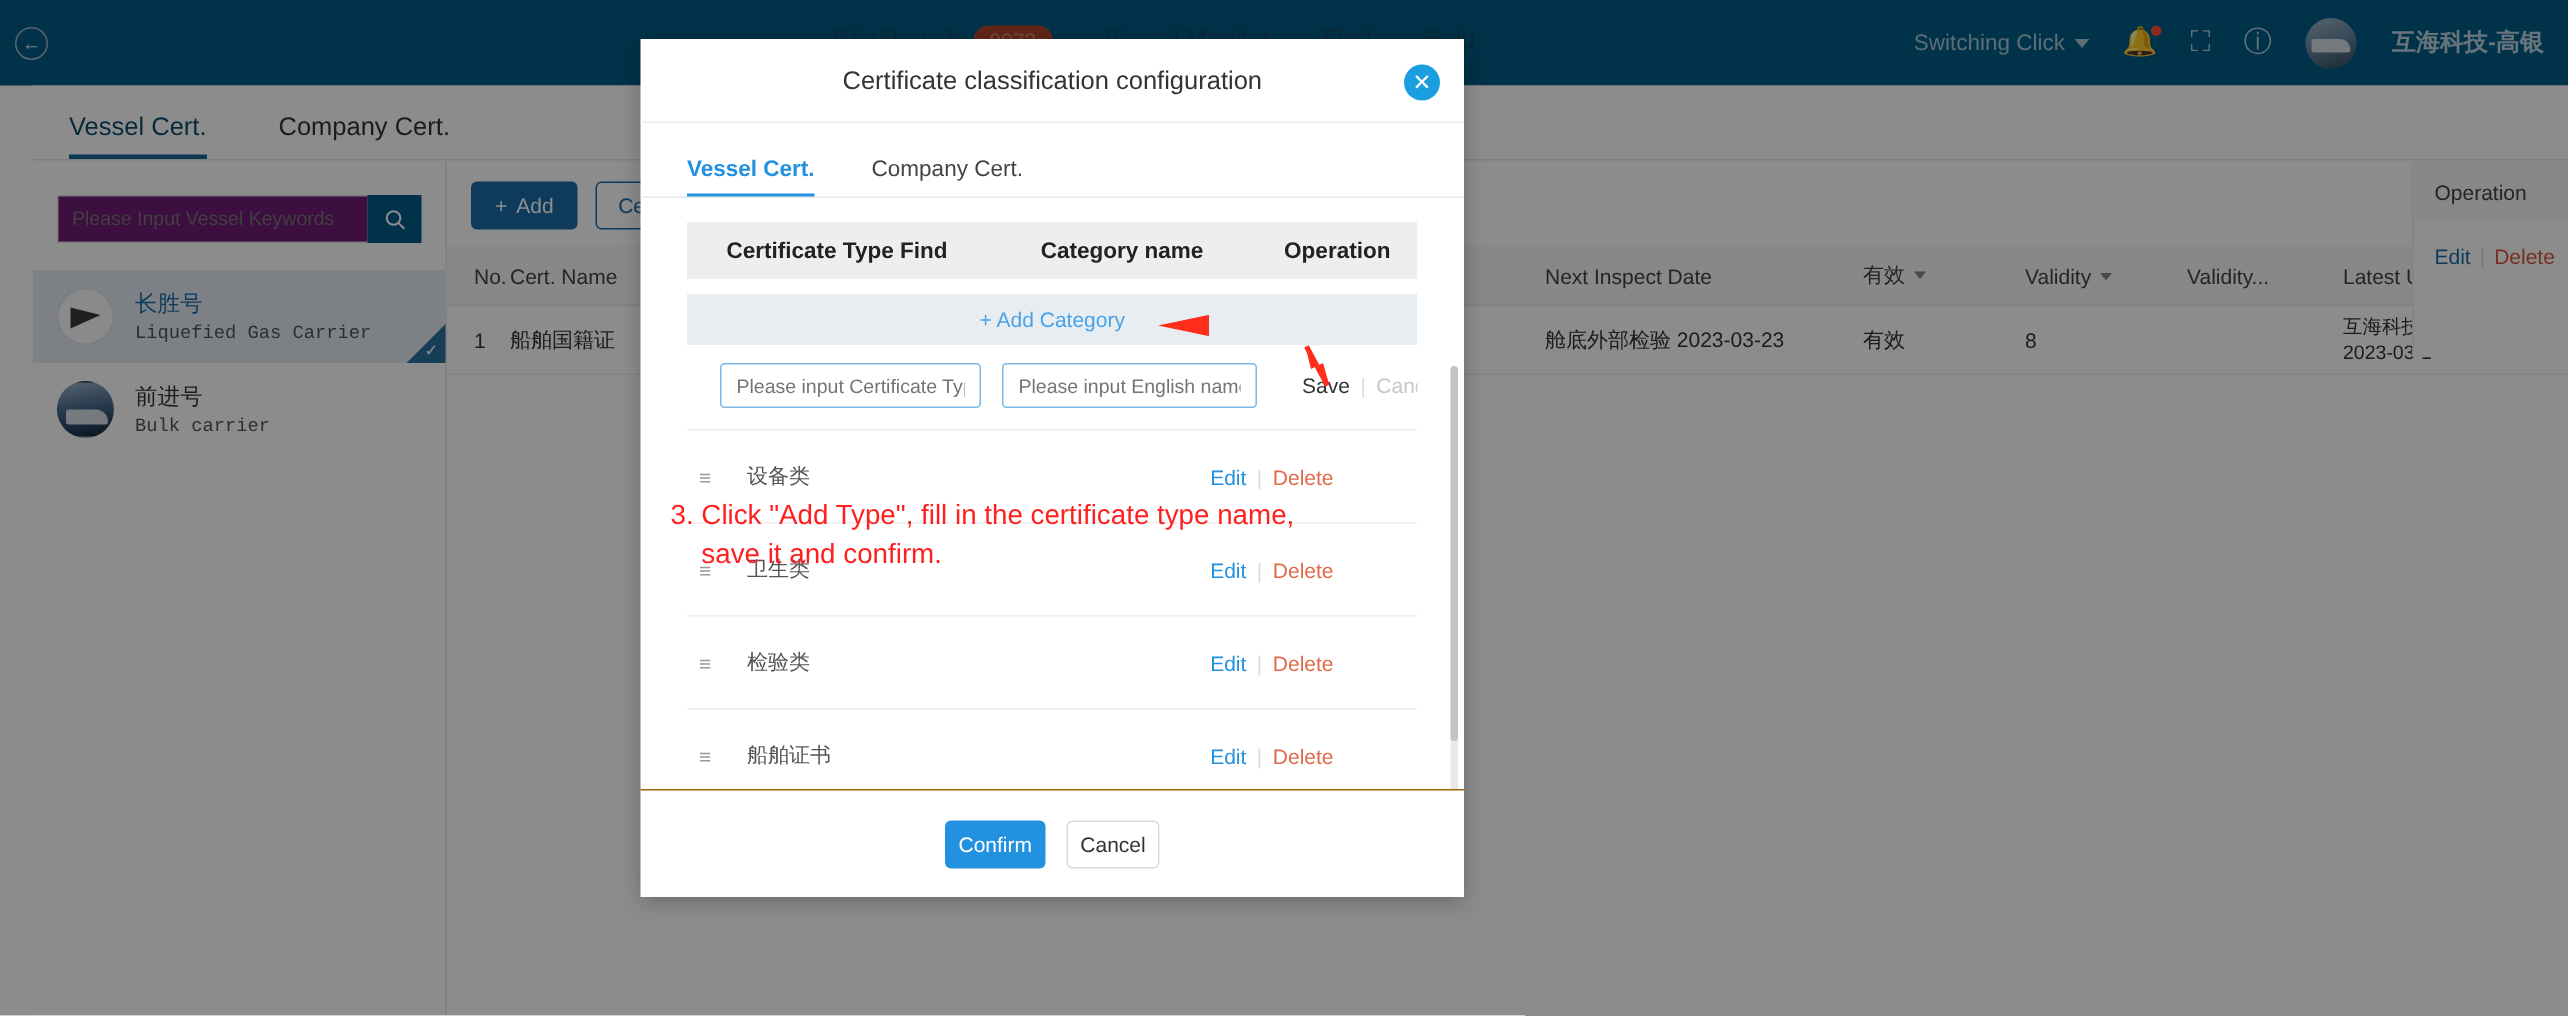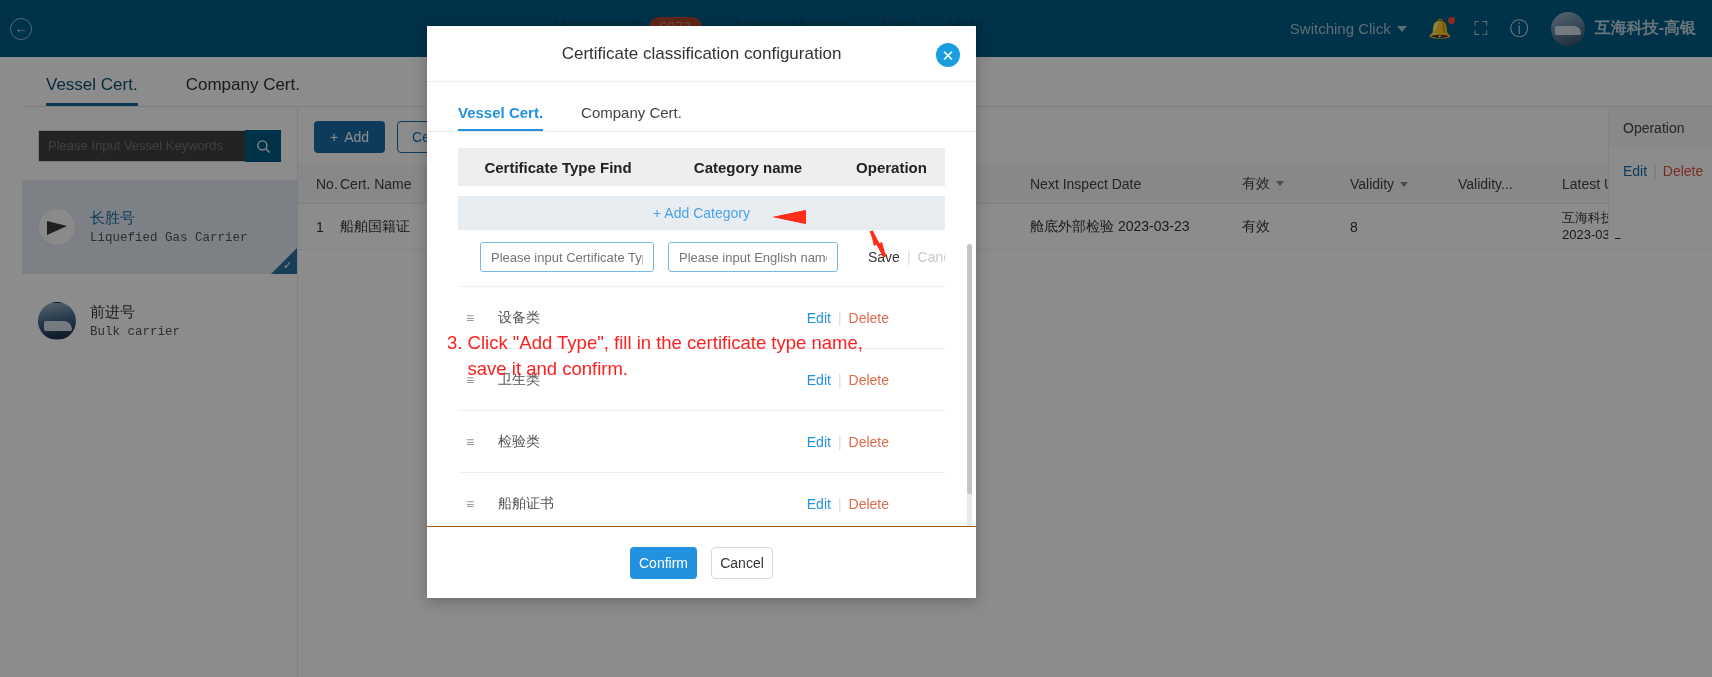--- a/index.html
+++ b/index.html
@@ -52,21 +52,21 @@
   .caret-down {
     width: 0; height: 0; border-left: 5px solid transparent;
     border-right: 5px solid transparent; border-top: 6px solid #a9c6d4;
     display: inline-block;
   }
   .icon-btn { color: #b7d0dc; font-size: 19px; position: relative; line-height: 1; }
   .bell-dot {
     position: absolute; right: -3px; top: -2px;
     width: 7px; height: 7px; border-radius: 50%; background: #ff4d3d;
   }
-  .avatar-wrap { display: flex; align-items: center; gap: 10px; justify-content: center; }
+  .avatar-wrap { display: flex; align-items: center; gap: 24px; justify-content: center; }
   .avatar {
     width: 34px; height: 34px; border-radius: 50%;
     background: linear-gradient(160deg,#9fb9c9 0%,#6a8ba3 45%,#2e4a60 100%);
     overflow: hidden; position: relative;
   }
   .avatar::after{
     content:""; position:absolute; left:4px; top:14px; width:26px; height:9px;
     background:#e8eef2; border-radius:2px 8px 2px 2px; opacity:.85;
   }
   .user-name { color: #bcd4e0; font-size: 16px; font-weight: 600; white-space: nowrap; }
@@ -86,30 +86,30 @@
   }
 
   .sidebar {
     position: absolute; left: 22px; top: 108px; width: 276px; height: 569px;
     background: #fff; border-right: 1px solid #e8e8e8;
   }
   .search-row { display: flex; margin: 22px 16px 0 16px; height: 32px; }
   .search-input {
     flex: 1; border: 1px solid #dcdcdc; border-right: none;
     padding: 0 9px; font-size: 13px; color: #9a9a9a; line-height: 30px;
-    background: #404040; outline: none; font-family: inherit;
+    background: #701a75; outline: none; font-family: inherit;
   }
   .search-btn {
     width: 36px; background: #005C86; color: #fff;
     display: flex; align-items: center; justify-content: center;
   }
   .vessel-list { margin-top: 18px; }
   .vessel-item {
     display: flex; align-items: center; gap: 14px;
-    padding: 28px 16px; position: relative;
+    padding: 12px 16px; position: relative;
   }
   .vessel-item.selected { background: #e3ecf3; }
   .vessel-ico {
     width: 38px; height: 38px; border-radius: 50%;
     border: 1px solid #dfe4e8; overflow: hidden; flex: none;
     background: #fbfbfb; position: relative;
   }
   .vessel-ico.photo {
     background: linear-gradient(170deg,#9cb4c6 0%,#44668a 50%,#14243a 100%);
     border-color: transparent;

